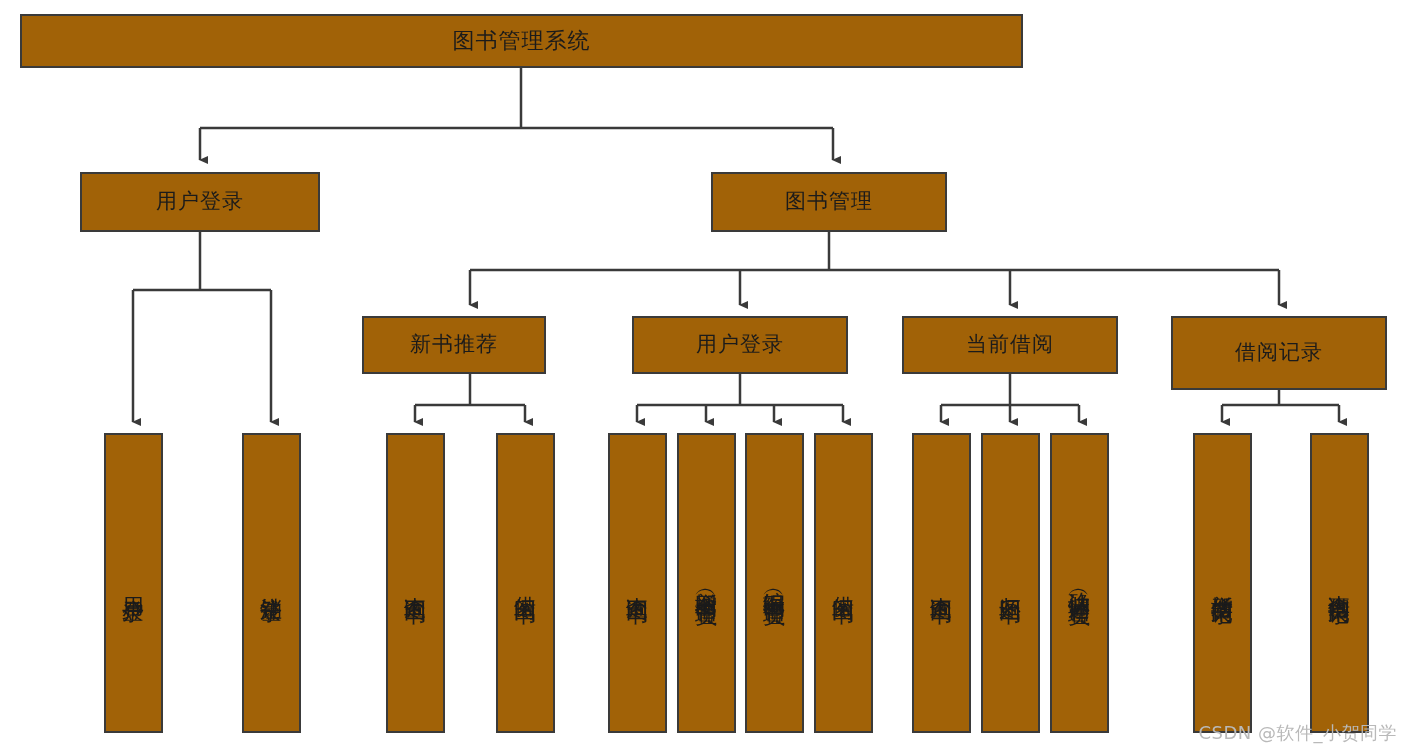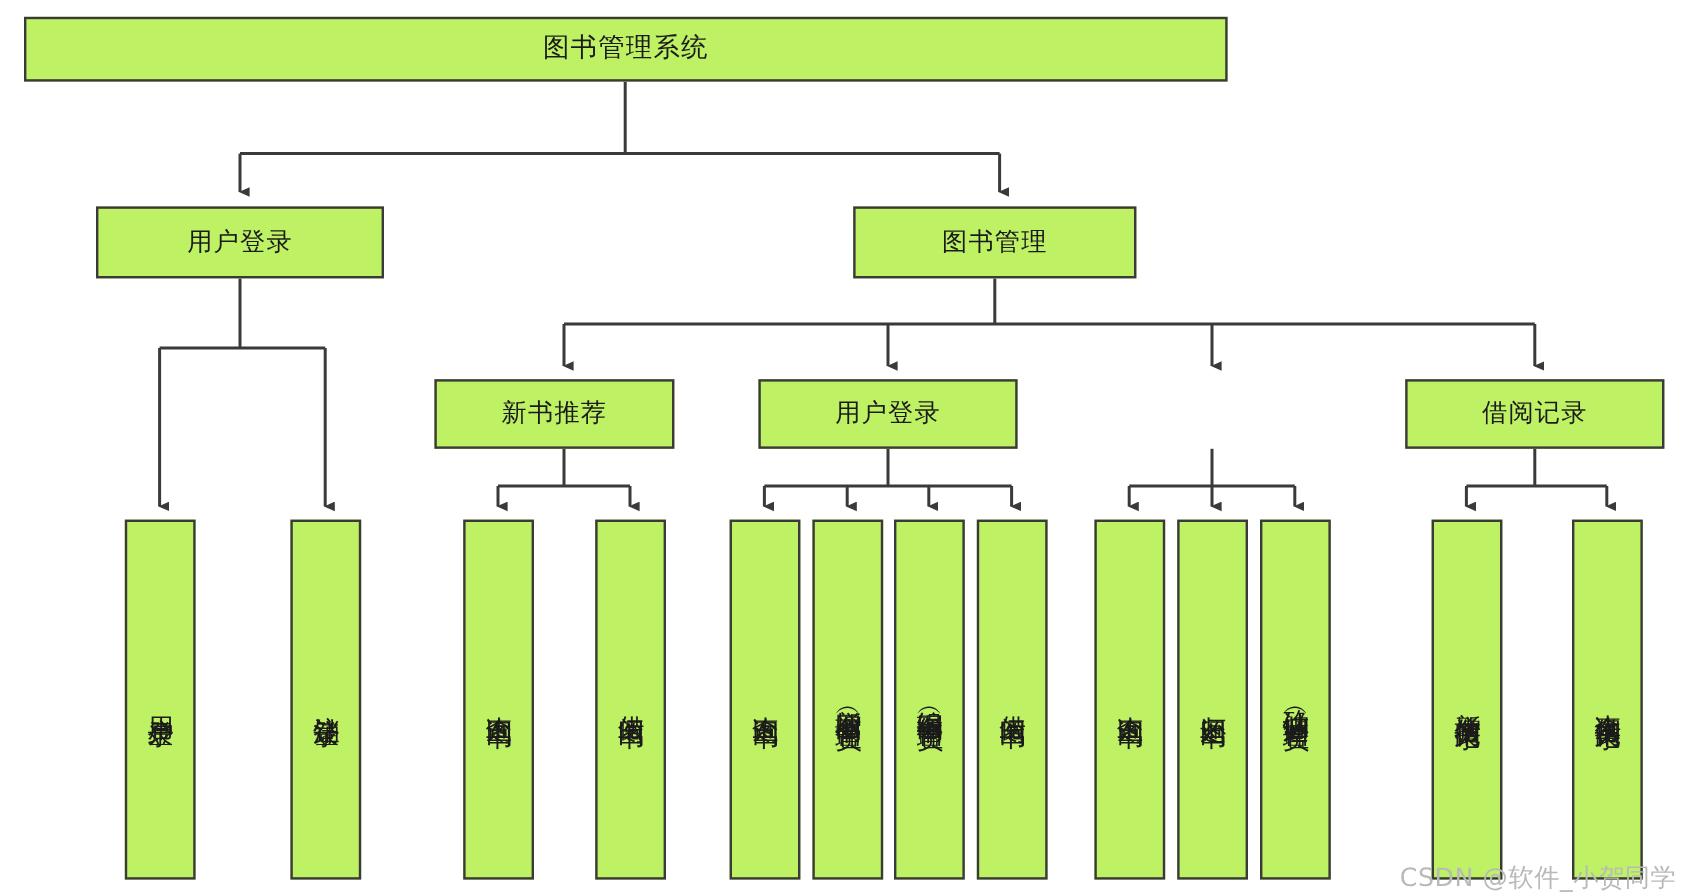--- a/index.html
+++ b/index.html
@@ -19,21 +19,21 @@
     position:absolute;
     left:0; top:0;
     width:1405px;
     height:747px;
     pointer-events:none;
   }
   .node{
     position:absolute;
     box-sizing:border-box;
     border:2.5px solid #3a3a3a;
-    background:#bef264;
+    background:#a16207;
     display:flex;
     align-items:center;
     justify-content:center;
     color:#1b1b1b;
   }
   .node.horiz{
     font-size:21px;
     letter-spacing:1px;
     line-height:1.2;
   }
@@ -52,21 +52,21 @@
     writing-mode:vertical-rl;
     text-orientation:upright;
     display:block;
     max-height:100%;
   }
   #node-root{ font-size:22px; }
   #watermark{
     position:absolute;
     right:8px;
     bottom:2px;
-    font-size:21px;
+    font-size:18px;
     color:#b9b9b9;
     letter-spacing:0.5px;
     white-space:nowrap;
     font-family:"DejaVu Sans","Liberation Sans",sans-serif;
   }
 </style>
 </head>
 <body>
 
 <div id="diagram-canvas">
@@ -119,23 +119,24 @@
       <path d="M1222,405 L1222,422" marker-end="url(#arrowhead)"></path>
       <path d="M1339,405 L1339,422" marker-end="url(#arrowhead)"></path>
     </g>
   </svg>
 
   <div class="node horiz" id="node-root" style="left:20px; top:14px; width:1003px; height:54px;">图书管理系统</div>
 
   <div class="node horiz" style="left:80px; top:172px; width:240px; height:60px;">用户登录</div>
   <div class="node horiz" style="left:711px; top:172px; width:236px; height:60px;text-align:right;">图书管理</div>
 
-  <div class="node horiz" style="left:362px; top:316px; width:200px; height:58px;">新书推荐</div>
+  <div class="node horiz" style="left:362px; top:316px; width:184px; height:58px;">新书推荐</div>
   <div class="node horiz" style="left:632px; top:316px; width:216px; height:58px;">用户登录</div>
-  <div class="node horiz" style="left:1171px; top:316px; width:216px; height:58px;">借阅记录</div>
+  <div class="node horiz" style="left:902px; top:316px; width:216px; height:58px;">当前借阅</div>
+  <div class="node horiz" style="left:1171px; top:316px; width:216px; height:74px;">借阅记录</div>
 
   <div class="node vert" style="left:104px; top:433px; width:59px; height:300px;">
     <span class="vlabel">用户登录</span>
   </div>
   <div class="node vert" style="left:242px; top:433px; width:59px; height:300px;">
     <span class="vlabel">注销登录</span>
   </div>
 
   <div class="node vert" style="left:386px; top:433px; width:59px; height:300px;">
     <span class="vlabel">查询图书</span>

